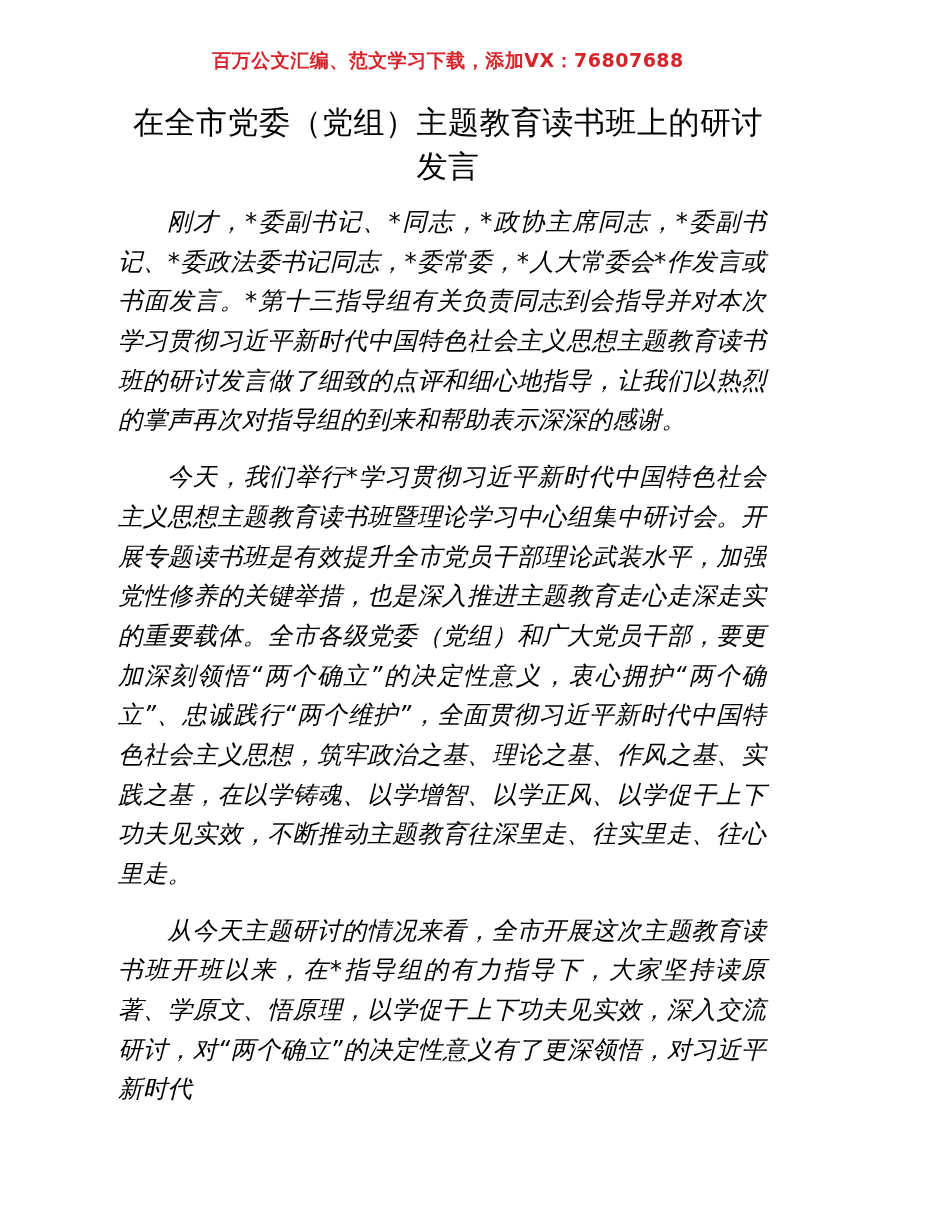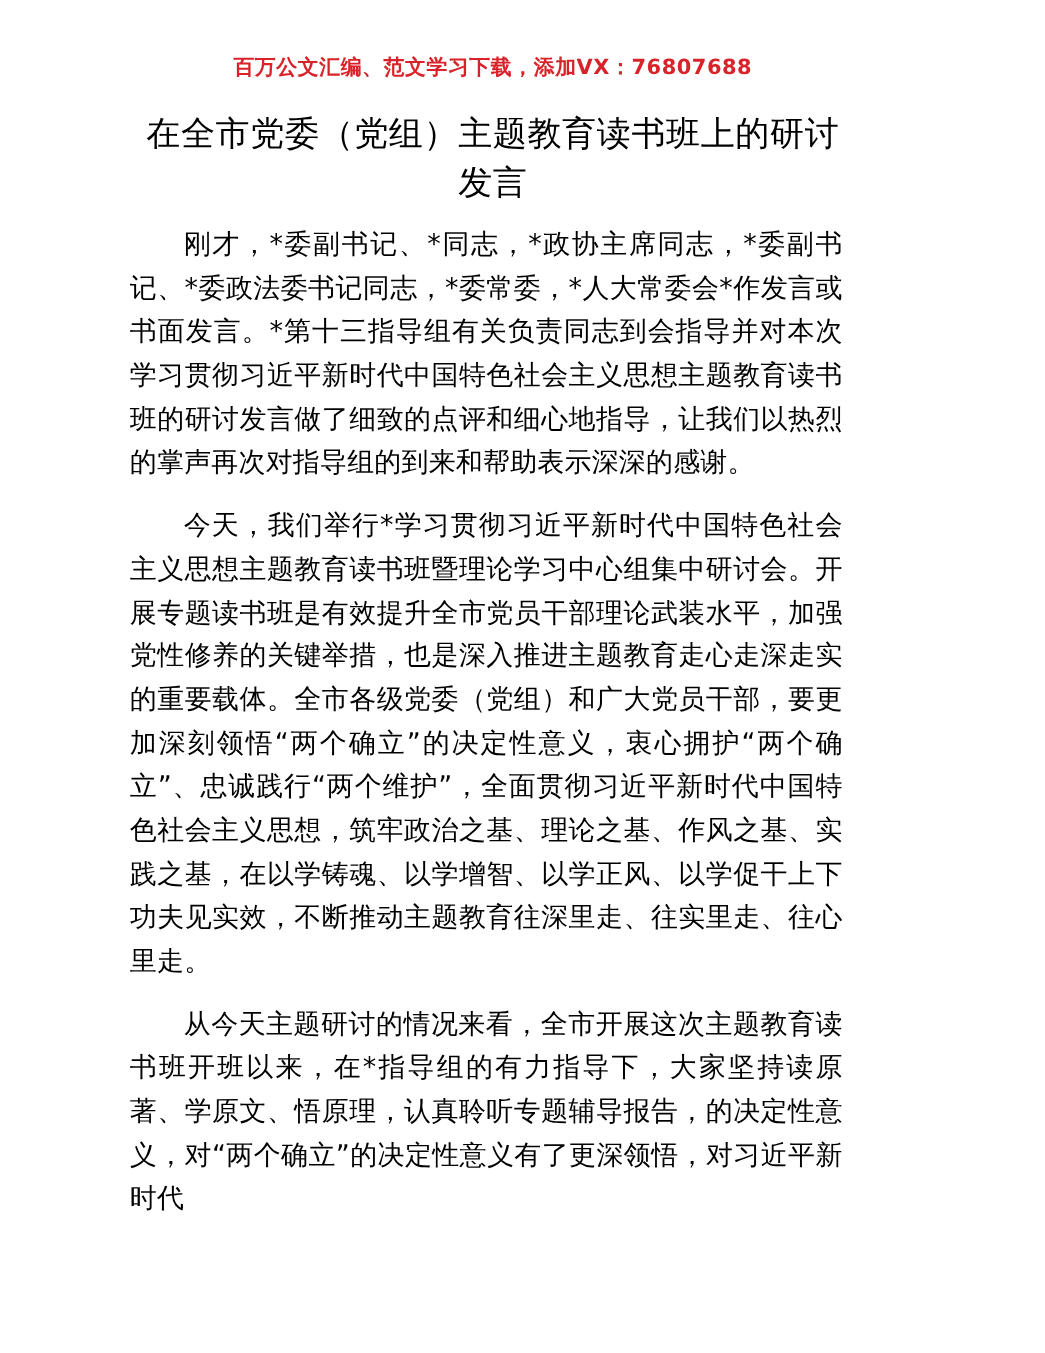--- a/index.html
+++ b/index.html
@@ -41,33 +41,34 @@
     letter-spacing: 0.5px;
   }
   .para {
     font-size: 24.5px;
     line-height: 1.62;
     text-align: justify;
     text-justify: inter-ideograph;
     text-indent: 2em;
     margin: 0 12px 17px 0;
     letter-spacing: 0.2px;
+    font-style: italic;
   }
   .para:last-child {
     margin-bottom: 0;
   }
 </style>
 </head>
 <body>
 
 <div class="page">
 
   <div class="watermark">百万公文汇编、范文学习下载，添加VX：76807688</div>
 
   <h1 class="doc-title">在全市党委（党组）主题教育读书班上的研讨发言</h1>
 
   <p class="para">刚才，*委副书记、*同志，*政协主席同志，*委副书记、*委政法委书记同志，*委常委，*人大常委会*作发言或书面发言。*第十三指导组有关负责同志到会指导并对本次学习贯彻习近平新时代中国特色社会主义思想主题教育读书班的研讨发言做了细致的点评和细心地指导，让我们以热烈的掌声再次对指导组的到来和帮助表示深深的感谢。</p>
 
   <p class="para">今天，我们举行*学习贯彻习近平新时代中国特色社会主义思想主题教育读书班暨理论学习中心组集中研讨会。开展专题读书班是有效提升全市党员干部理论武装水平，加强党性修养的关键举措，也是深入推进主题教育走心走深走实的重要载体。全市各级党委（党组）和广大党员干部，要更加深刻领悟“两个确立”的决定性意义，衷心拥护“两个确立”、忠诚践行“两个维护”，全面贯彻习近平新时代中国特色社会主义思想，筑牢政治之基、理论之基、作风之基、实践之基，在以学铸魂、以学增智、以学正风、以学促干上下功夫见实效，不断推动主题教育往深里走、往实里走、往心里走。</p>
 
-  <p class="para">从今天主题研讨的情况来看，全市开展这次主题教育读书班开班以来，在*指导组的有力指导下，大家坚持读原著、学原文、悟原理，认真聆听专题辅导报告，的决定性意义，对“两个确立”的决定性意义有了更深领悟，对习近平新时代</p>
+  <p class="para">从今天主题研讨的情况来看，全市开展这次主题教育读书班开班以来，在*指导组的有力指导下，大家坚持读原著、学原文、悟原理，以学促干上下功夫见实效，深入交流研讨，对“两个确立”的决定性意义有了更深领悟，对习近平新时代</p>
 
 </div>
 
 </body></html>

